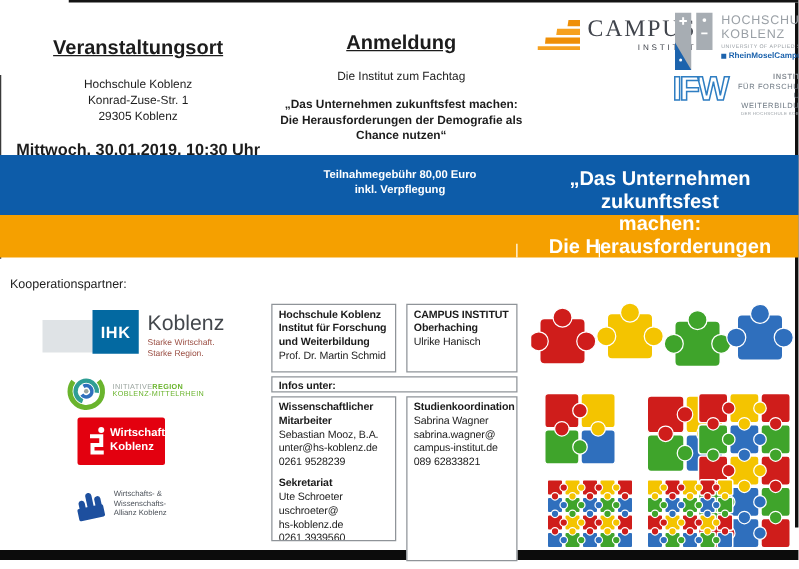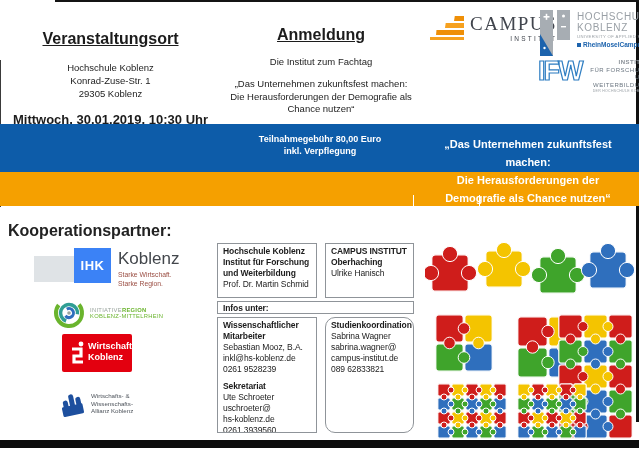--- a/index.html
+++ b/index.html
@@ -8,21 +8,21 @@
   .abs{position:absolute;}
 
   
   .venue{left:8px;top:30px;width:205px;text-align:center;}
   .sec-heading{font-size:16px;font-weight:700;text-decoration:underline;}
   .venue .addr{margin-top:13px;font-size:9.5px;line-height:13px;}
   .venue .date{margin-top:13px;font-size:13px;font-weight:700;line-height:14px;}
 
   .registration{left:222px;top:26px;width:198px;text-align:center;}
   .registration .intro{margin-top:12px;font-size:9.5px;}
-  .registration .quote{margin-top:11px;font-size:9.5px;font-weight:400;line-height:12.5px;text-align:center;}
+  .registration .quote{margin-top:11px;font-size:9.5px;font-weight:700;line-height:12.5px;text-align:center;}
   .registration .url{margin-top:11px;font-size:9.5px;font-weight:700;}
 
   
   .campus-logo{left:430px;top:14px;display:flex;align-items:flex-start;}
   .campus-word{margin-left:6px;text-align:right;}
   .campus-name{font-family:"Liberation Serif",serif;font-size:19px;letter-spacing:1.5px;color:#41454d;line-height:20px;}
   .campus-sub{font-size:6.5px;letter-spacing:2.2px;color:#41454d;margin-top:1px;}
 
   .hs-logo{left:540px;top:10px;display:flex;}
   .hs-text{margin-left:5px;padding-top:1px;}
@@ -38,28 +38,28 @@
   }
   .ifw-text{margin-left:4px;margin-top:1px;text-align:right;width:64px;}
   .ifw-line{font-size:6px;line-height:7.5px;color:#6b7680;letter-spacing:0.5px;}
   .ifw-line.b{color:#8a9097;font-weight:700;}
   .ifw-tiny{font-size:3.5px;line-height:5px;color:#9aa0a6;letter-spacing:0.3px;}
 
   
   .band-blue{left:0;top:124px;width:639px;height:48px;background:#0d5ca9;}
   .band-orange{left:0;top:172px;width:639px;height:34px;background:#f5a000;}
   .fee{left:250px;top:133px;width:140px;text-align:center;color:#fff;font-weight:700;font-size:9px;line-height:12px;}
-  .banner-title{left:428px;top:135px;width:200px;text-align:center;color:#fff;font-weight:700;font-size:11px;line-height:18px;}
+  .banner-title{left:428px;top:135px;width:200px;text-align:center;color:#fff;font-weight:700;font-size:16px;line-height:18px;}
   .fold-mark{width:1px;height:11px;background:#fff;}
 
   
-  .partners-heading{left:8px;top:222px;font-size:16px;font-weight:700;color:#222;}
+  .partners-heading{left:8px;top:222px;font-size:10px;font-weight:400;color:#222;}
   .ihk{left:34px;top:246px;width:165px;height:50px;}
   .ihk .gray{position:absolute;left:0;top:10px;width:72px;height:26px;background:#dfe3e6;}
-  .ihk .blue{position:absolute;left:40px;top:2px;width:37px;height:35px;background:#3b82f6;color:#fff;
+  .ihk .blue{position:absolute;left:40px;top:2px;width:37px;height:35px;background:#0369a1;color:#fff;
              font-weight:700;font-size:13px;text-align:center;line-height:35px;letter-spacing:0.5px;}
   .ihk .city{position:absolute;left:84px;top:3px;font-size:17px;color:#43474c;}
   .ihk .tag{position:absolute;left:84px;top:25px;font-size:6.8px;line-height:8.5px;color:#9b4f44;}
 
   .initiative{left:52px;top:296px;display:flex;}
   .initiative .txt{margin-left:4px;margin-top:11px;white-space:nowrap;}
   .ini-l1{font-size:5.8px;letter-spacing:0.3px;color:#9aa49e;}
   .ini-l1 .b{color:#6ab42d;font-weight:700;}
   .ini-l2{font-size:5.8px;letter-spacing:0.3px;color:#6ab42d;}
 
@@ -70,21 +70,21 @@
   .allianz .txt{margin-left:5px;margin-top:4px;font-size:6.2px;line-height:7.5px;color:#4c525a;}
 
   
   .cbox{border:1px solid #8f9499;background:#fff;font-size:8.5px;line-height:11px;
         padding:2px 5px;box-sizing:border-box;letter-spacing:-0.1px;overflow:hidden;}
   .b{font-weight:700;}
   .box1l{left:217px;top:243px;width:100px;height:55px;}
   .box1r{left:325px;top:243px;width:89px;height:55px;}
   .box2 {left:217px;top:301px;width:197px;height:13px;padding-top:1px;}
   .box3l{left:217px;top:317px;width:100px;height:116px;}
-  .box3r{left:325px;top:317px;width:89px;height:116px;border-radius:10px;}
+  .box3r{left:325px;top:317px;width:89px;height:132px;}
   .spacer{height:6px;}
 
   
   .puzzle{left:425px;top:240px;width:210px;height:205px;}
 
   
   .edge-top{left:55px;top:0;width:584px;height:2px;background:#141414;}
   .edge-right{left:636px;top:2px;width:3px;height:420px;background:#101010;}
   .edge-left{left:0;top:60px;width:1px;height:147px;background:#3a3a3a;}
   .edge-bottom{left:0;top:440px;width:639px;height:8px;background:#0c0c0c;}
@@ -249,21 +249,21 @@
     <div class="b">Oberhaching</div>
     <div>Ulrike Hanisch</div>
   </div>
 
   <div class="abs cbox box2 b">Infos unter:</div>
 
   <div class="abs cbox box3l">
     <div class="b">Wissenschaftlicher</div>
     <div class="b">Mitarbeiter</div>
     <div>Sebastian Mooz, B.A.</div>
-    <div>inkl@hs-koblenz.de</div>
+    <div>unter@hs-koblenz.de</div>
     <div>0261 9528239</div>
     <div class="spacer"></div>
     <div class="b">Sekretariat</div>
     <div>Ute Schroeter</div>
     <div>uschroeter@</div>
     <div>hs-koblenz.de</div>
     <div>0261 3939560</div>
   </div>
 
   <div class="abs cbox box3r">

